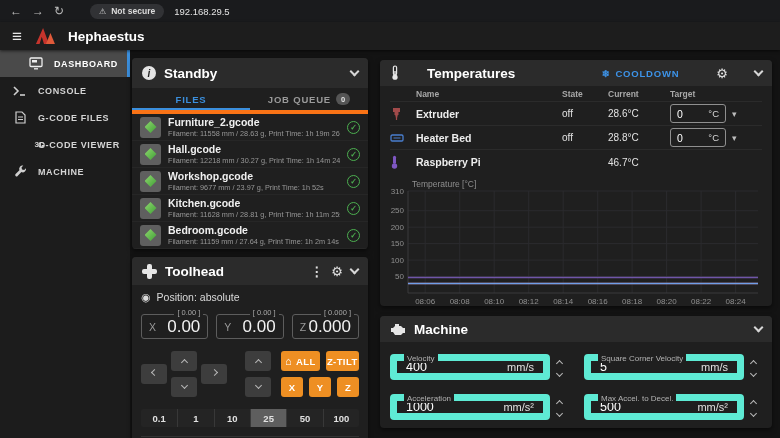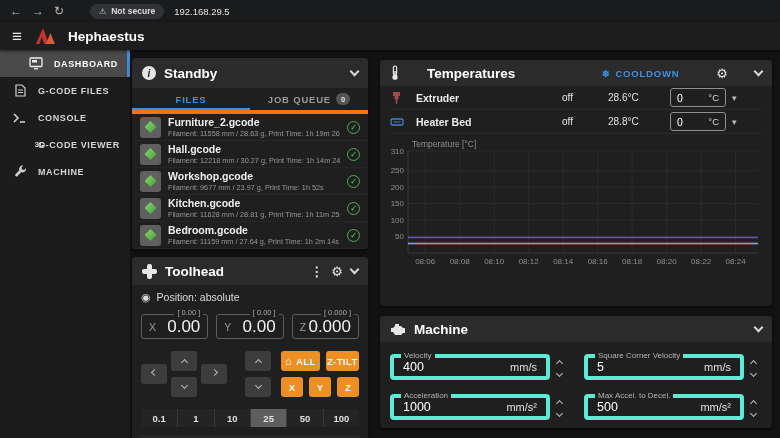--- a/index.html
+++ b/index.html
@@ -131,21 +131,21 @@
   .tgt-v{ color:#fff; font-size:10.5px; }
   .tgt-u{ color:#d8d8d8; font-size:9.5px; }
   .caret{ color:#bdbdbd; font-size:9px; cursor:pointer; }
   .chart-wrap{ padding:4px 4px 0 2px; }
 
   
   #machine{ left:380px; top:316px; width:392px; height:112px; }
   #machine .phead{ height:26px; }
   .m-body{ padding:12px 10px 12px; display:grid; grid-template-columns:1fr 1fr; gap:14px 16px; }
   .mfield{ display:flex; align-items:center; }
-  .fbox{ position:relative; flex:1; height:26px; border:4px solid #5eead4; border-radius:4px;
+  .fbox{ position:relative; flex:1; height:26px; border:7px solid #5eead4; border-radius:4px;
     display:flex; align-items:center; justify-content:space-between; padding:0 9px; cursor:text; }
   .flabel{ position:absolute; top:-7px; left:7px; background:#1f1f1f; padding:0 3px;
     color:#b4b4b4; font-size:8px; white-space:nowrap; }
   .fval{ color:#fff; font-size:12.5px; }
   .funit{ color:#e0e0e0; font-size:11px; }
   .fspin{ width:18px; display:flex; flex-direction:column; align-items:center; gap:8px; }
 
   svg text{ font-family:"Liberation Sans", sans-serif; }
 </style>
 </head>
@@ -177,36 +177,36 @@
       <svg width="14" height="13" viewBox="0 0 14 13">
           <rect x="1" y="1" width="12" height="8.5" rx="1" fill="none" stroke="#efefef" stroke-width="1.3"></rect>
           <rect x="3" y="3" width="5" height="2.5" fill="#efefef"></rect>
           <line x1="5" y1="11.8" x2="9" y2="11.8" stroke="#efefef" stroke-width="1.3"></line>
         </svg>
     </span>
     <span class="nlabel">DASHBOARD</span>
   </div>
   <div class="nav-item">
     <span class="nicon">
+      <svg width="14" height="12" viewBox="0 0 14 12">
+          <polyline points="1,2 5,6 1,10" fill="none" stroke="#cfcfcf" stroke-width="1.6"></polyline>
+          <line x1="7" y1="10" x2="12" y2="10" stroke="#cfcfcf" stroke-width="1.6"></line>
+        </svg>
+    </span>
+    <span class="nlabel">CONSOLE</span>
+  </div>
+  <div class="nav-item">
+    <span class="nicon">
       <svg width="11" height="13" viewBox="0 0 11 13">
           <path d="M1 1 h6 l3 3 v8 h-9 z" fill="none" stroke="#cfcfcf" stroke-width="1.2"></path>
           <line x1="3" y1="6" x2="8" y2="6" stroke="#cfcfcf" stroke-width="1"></line>
           <line x1="3" y1="8.5" x2="8" y2="8.5" stroke="#cfcfcf" stroke-width="1"></line>
         </svg>
     </span>
     <span class="nlabel">G-CODE FILES</span>
-  </div>
-  <div class="nav-item">
-    <span class="nicon">
-      <svg width="14" height="12" viewBox="0 0 14 12">
-          <polyline points="1,2 5,6 1,10" fill="none" stroke="#cfcfcf" stroke-width="1.6"></polyline>
-          <line x1="7" y1="10" x2="12" y2="10" stroke="#cfcfcf" stroke-width="1.6"></line>
-        </svg>
-    </span>
-    <span class="nlabel">CONSOLE</span>
   </div>
   <div class="nav-item">
     <span class="nicon">
         <span class="n3d">3D</span>
       </span>
     <span class="nlabel">G-CODE VIEWER</span>
   </div>
   <div class="nav-item">
     <span class="nicon">
       <svg width="13" height="13" viewBox="0 0 13 13">
@@ -377,20 +377,27 @@
     <span class="ptitle">Temperatures</span>
     <span class="spacer"></span>
     <span class="cooldown">
       <span>❄</span>
       <span>COOLDOWN</span>
     </span>
     <span class="gear">⚙</span>
     <span class="chev"></span>
   </div>
   <div class="t-table">
+    <div class="trow hdr">
+      <span></span>
+      <span class="th">Name</span>
+      <span class="th">State</span>
+      <span class="th">Current</span>
+      <span class="th">Target</span>
+    </div>
     <div class="trow">
       <svg width="13" height="14" viewBox="0 0 13 14">
           <path d="M3 1 h7 v4 h-1.5 v3 h-4 v-3 H3 z" fill="#a14a4a"></path>
           <path d="M5.2 8 h2.6 l-0.7 3 h-1.2 z" fill="#a14a4a"></path>
           <rect x="5.9" y="11" width="1.2" height="2" fill="#a14a4a"></rect>
         </svg>
       <span class="t-name">Extruder</span>
       <span class="t-state">off</span>
       <span class="t-cur">28.6°C</span>
       <span class="t-tgt">
@@ -409,20 +416,30 @@
       <span class="t-name">Heater Bed</span>
       <span class="t-state">off</span>
       <span class="t-cur">28.8°C</span>
       <span class="t-tgt">
         <span class="tgt-box">
           <span class="tgt-v">0</span>
           <span class="tgt-u">°C</span>
         </span>
         <span class="caret">▾</span>
       </span>
+    </div>
+    <div class="trow" style="border-bottom:none">
+      <svg width="9" height="14" viewBox="0 0 9 14">
+          <rect x="3" y="0.8" width="3" height="8" rx="1.5" fill="#7e57c2"></rect>
+          <circle cx="4.5" cy="11" r="2.7" fill="#7e57c2"></circle>
+        </svg>
+      <span class="t-name">Raspberry Pi</span>
+      <span class="t-state"></span>
+      <span class="t-cur">46.7°C</span>
+      <span class="t-tgt"></span>
     </div>
   </div>
   <div class="chart-wrap">
     <svg id="temp-chart" width="384" height="132" viewBox="0 0 384 132">
         <line x1="43.2" y1="13" x2="43.2" y2="115" stroke="#2b2b2e" stroke-width="1"></line>
         <line x1="77.7" y1="13" x2="77.7" y2="115" stroke="#2b2b2e" stroke-width="1"></line>
         <line x1="112.2" y1="13" x2="112.2" y2="115" stroke="#2b2b2e" stroke-width="1"></line>
         <line x1="146.7" y1="13" x2="146.7" y2="115" stroke="#2b2b2e" stroke-width="1"></line>
         <line x1="181.2" y1="13" x2="181.2" y2="115" stroke="#2b2b2e" stroke-width="1"></line>
         <line x1="215.7" y1="13" x2="215.7" y2="115" stroke="#2b2b2e" stroke-width="1"></line>

